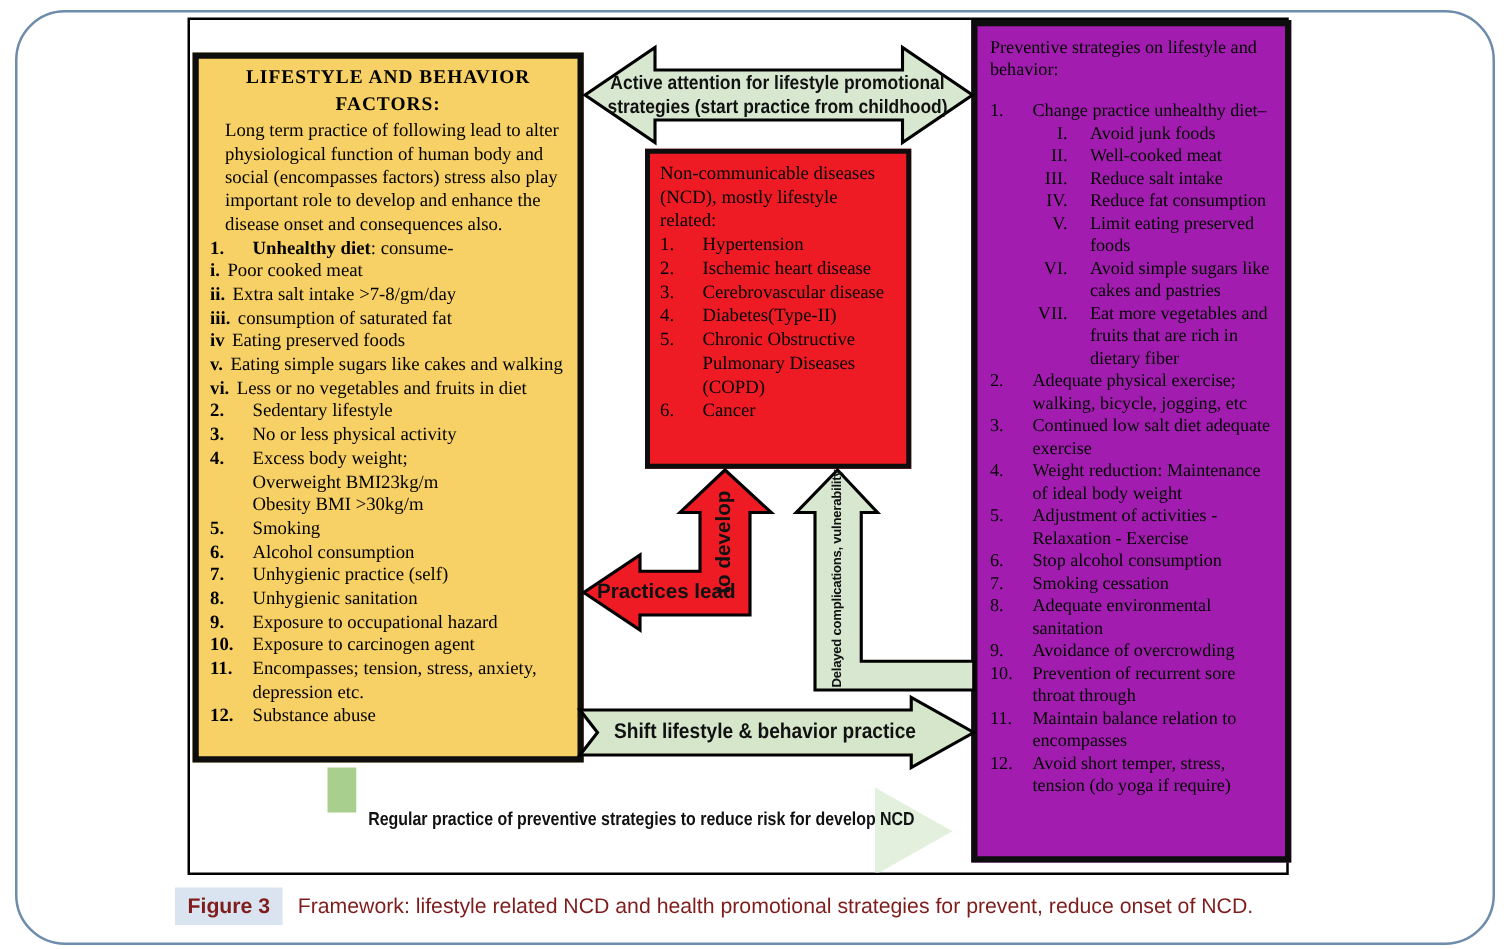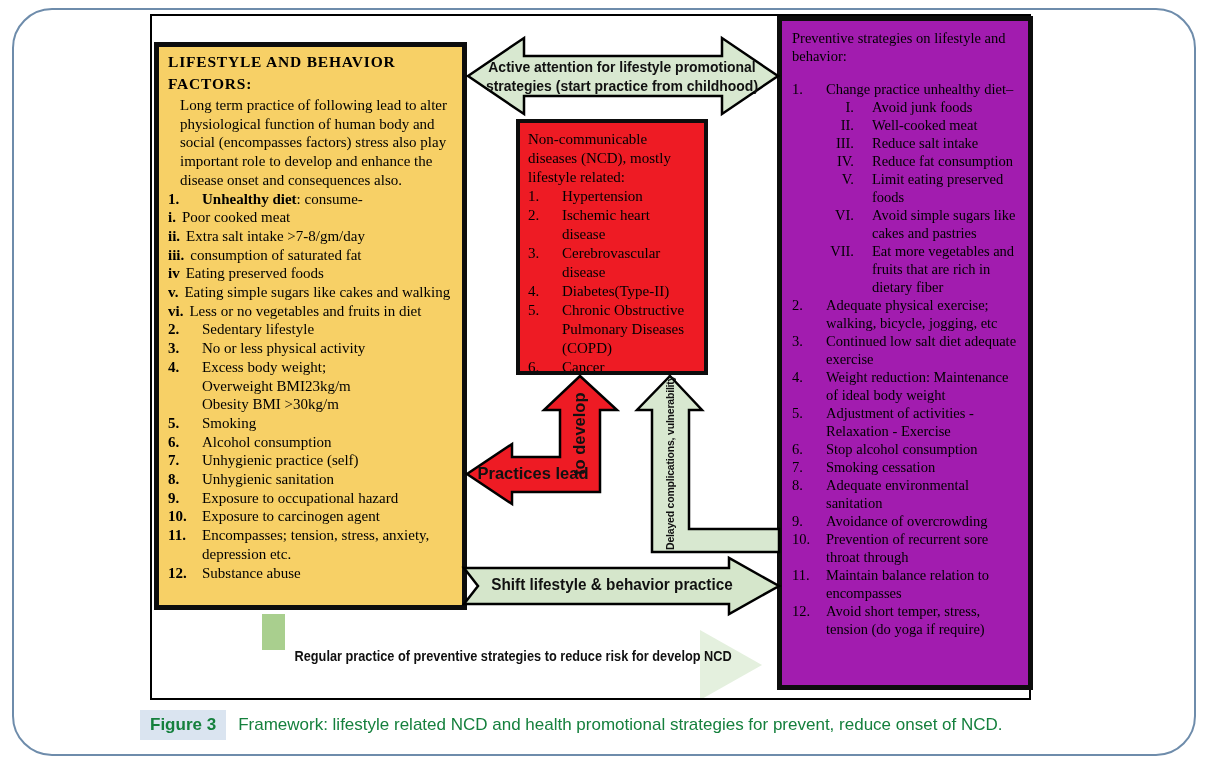--- a/index.html
+++ b/index.html
@@ -9,26 +9,26 @@
                  border:2px solid #6E8CAB; border-radius:40px; background:#fff; }
   .fig-container { position:absolute; left:150px; top:14px; width:881px; height:686px;
                    border:2px solid #000; background:#fff; box-sizing:border-box; }
   .fig-inner { position:absolute; left:0; top:0; width:877px; height:682px; }
 
   
   .dbox { position:absolute; box-sizing:border-box; overflow:hidden; color:#000; }
   .box-lifestyle { left:2px; top:26px; width:313px; height:568px; background:#F7D066;
                    border:5px solid #0d0d0d; padding:5px 9px 4px 9px;
                    font-size:15px; line-height:18.7px; }
-  .box-ncd { left:364px; top:103px; width:192px; height:256px; background:#EE1B24;
+  .box-ncd { left:364px; top:103px; width:213px; height:256px; background:#EE1B24;
              border:4px solid #0d0d0d; padding:7px 8px; font-size:15px; line-height:19px; }
   .box-preventive { left:625px; top:0px; width:256px; height:674px; background:#a21caf;
                     border:5px solid #0d0d0d; padding:8px 10px; font-size:14.5px; line-height:18px; }
 
-  .box-title-center { text-align:left; font-weight:bold; font-size:15.5px;
+  .box-title-center { text-align:center; font-weight:bold; font-size:15.5px;
                       letter-spacing:0.8px; line-height:20px; margin-bottom:2px; }
   .box-title-plain { margin-bottom:0; }
   .box-title-gap { margin-bottom:15px; }
   .intro { margin:0 0 0 12px; }
 
   
   .li { position:relative; }
   .li.num { padding-left:34px; }
   .li.num > .m { position:absolute; left:0; width:30px; }
   .li.rom { padding-left:0; }
@@ -44,21 +44,21 @@
 
   
   .alabel { position:absolute; font-family:"Liberation Sans", sans-serif; font-weight:bold;
             color:#111; text-align:center; white-space:nowrap; }
   .cond90 { transform:scaleX(0.90); transform-origin:center; }
   .cond85 { transform:scaleX(0.85); transform-origin:center; }
   .vert { writing-mode:vertical-rl; transform:rotate(180deg); white-space:nowrap; }
 
   
   .caption { position:absolute; left:140px; top:710px; width:950px;
-             font-family:"Liberation Sans", sans-serif; font-size:17px; color:#15803d; }
+             font-family:"Liberation Sans", sans-serif; font-size:17px; color:#7f1d1d; }
   .caption-badge { display:inline-block; background:#DAE4F0; font-weight:bold;
                    padding:5px 10px; margin-right:12px; }
 </style>
 </head>
 <body>
 
 <div class="page">
   <div class="outer-frame"></div>
 
   <div class="fig-container">

